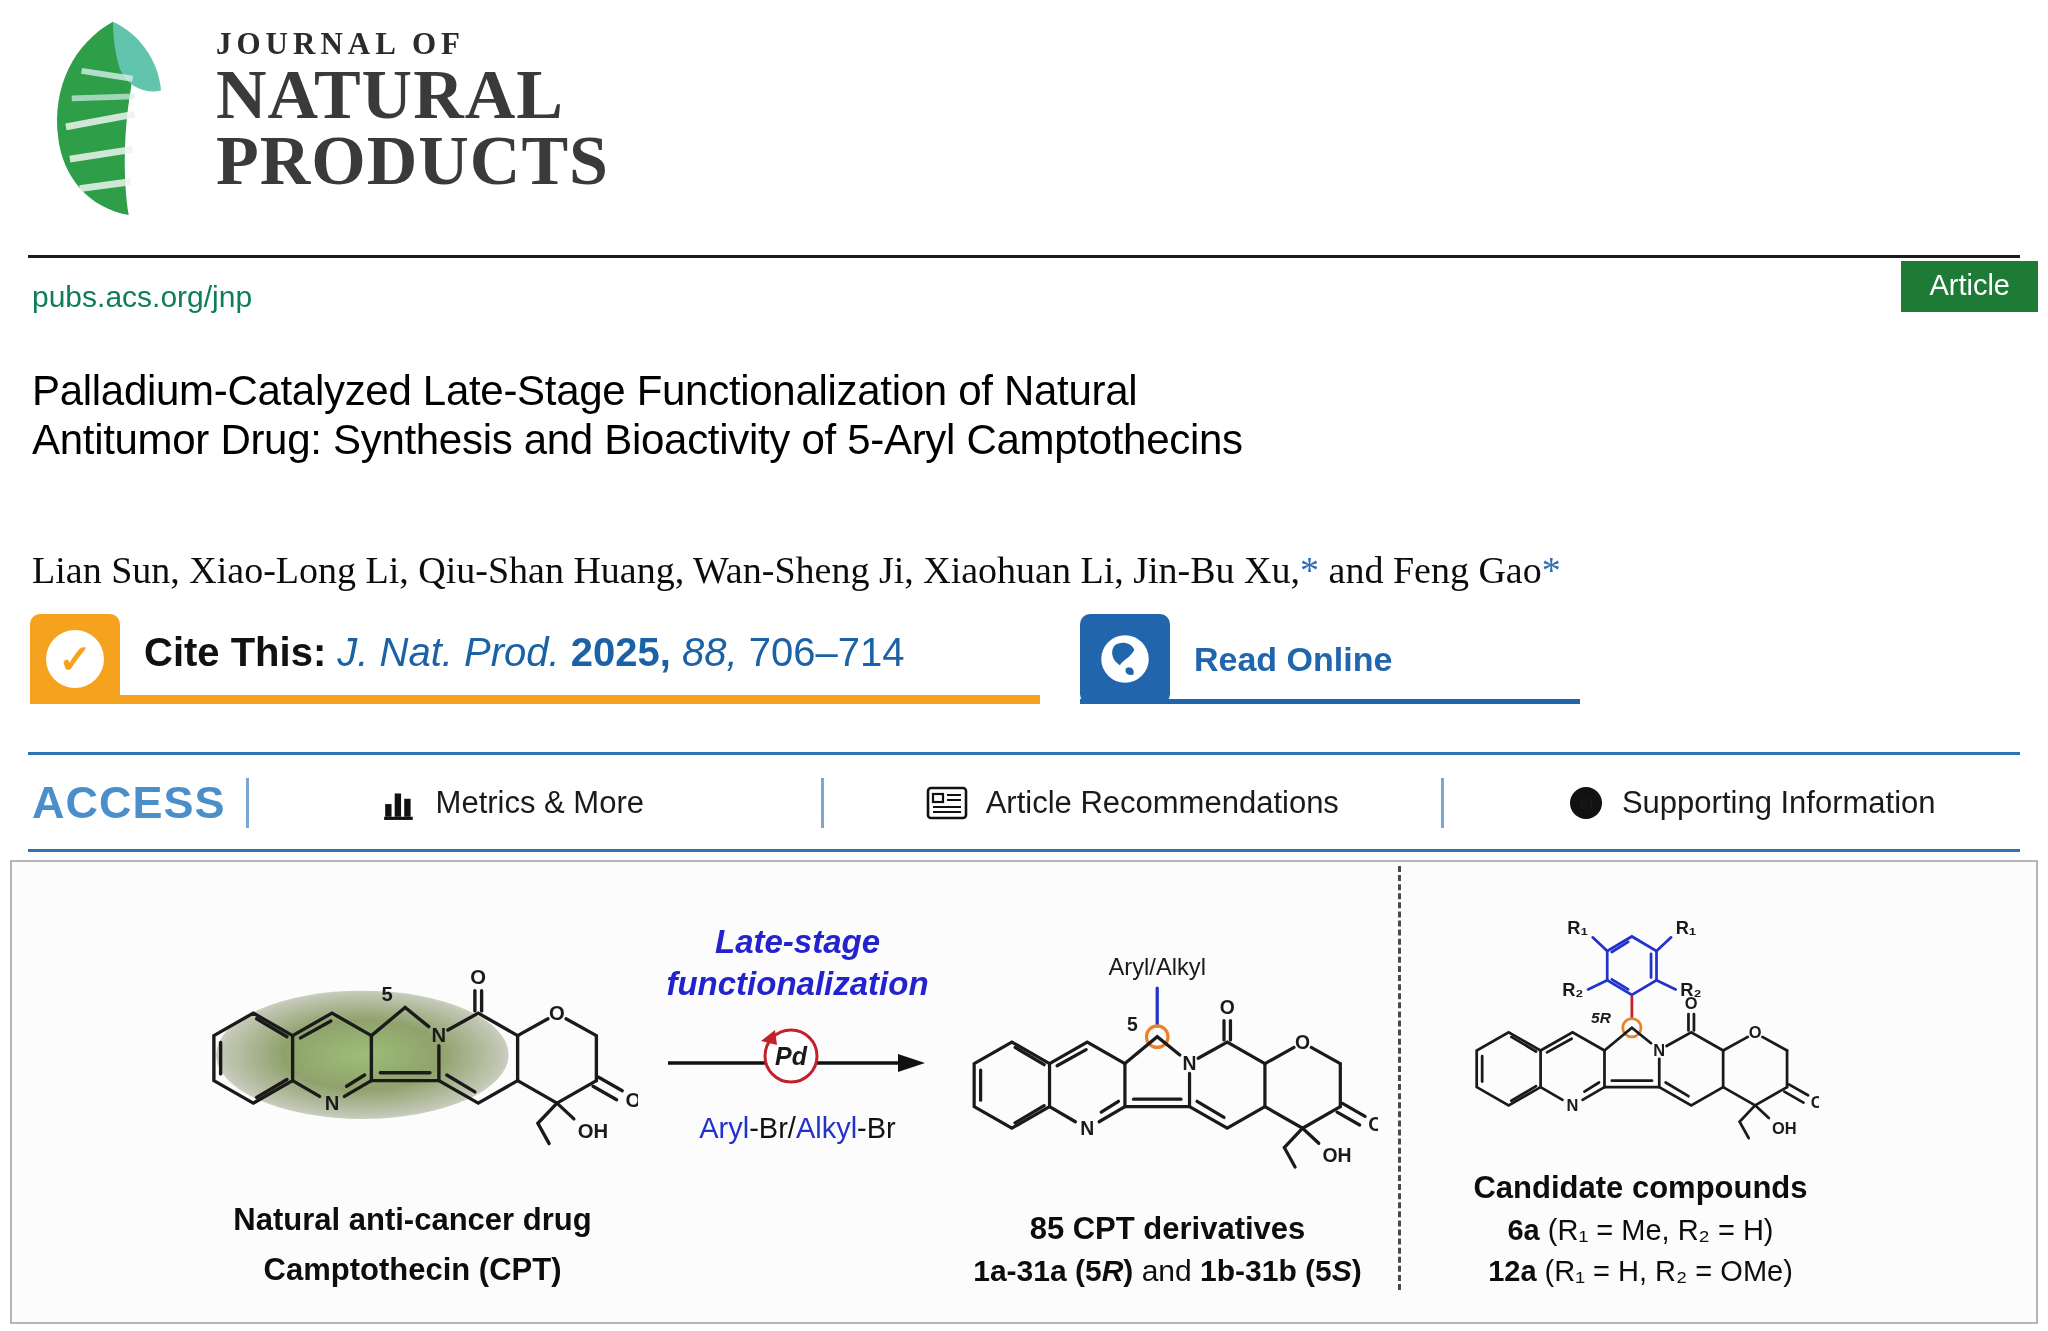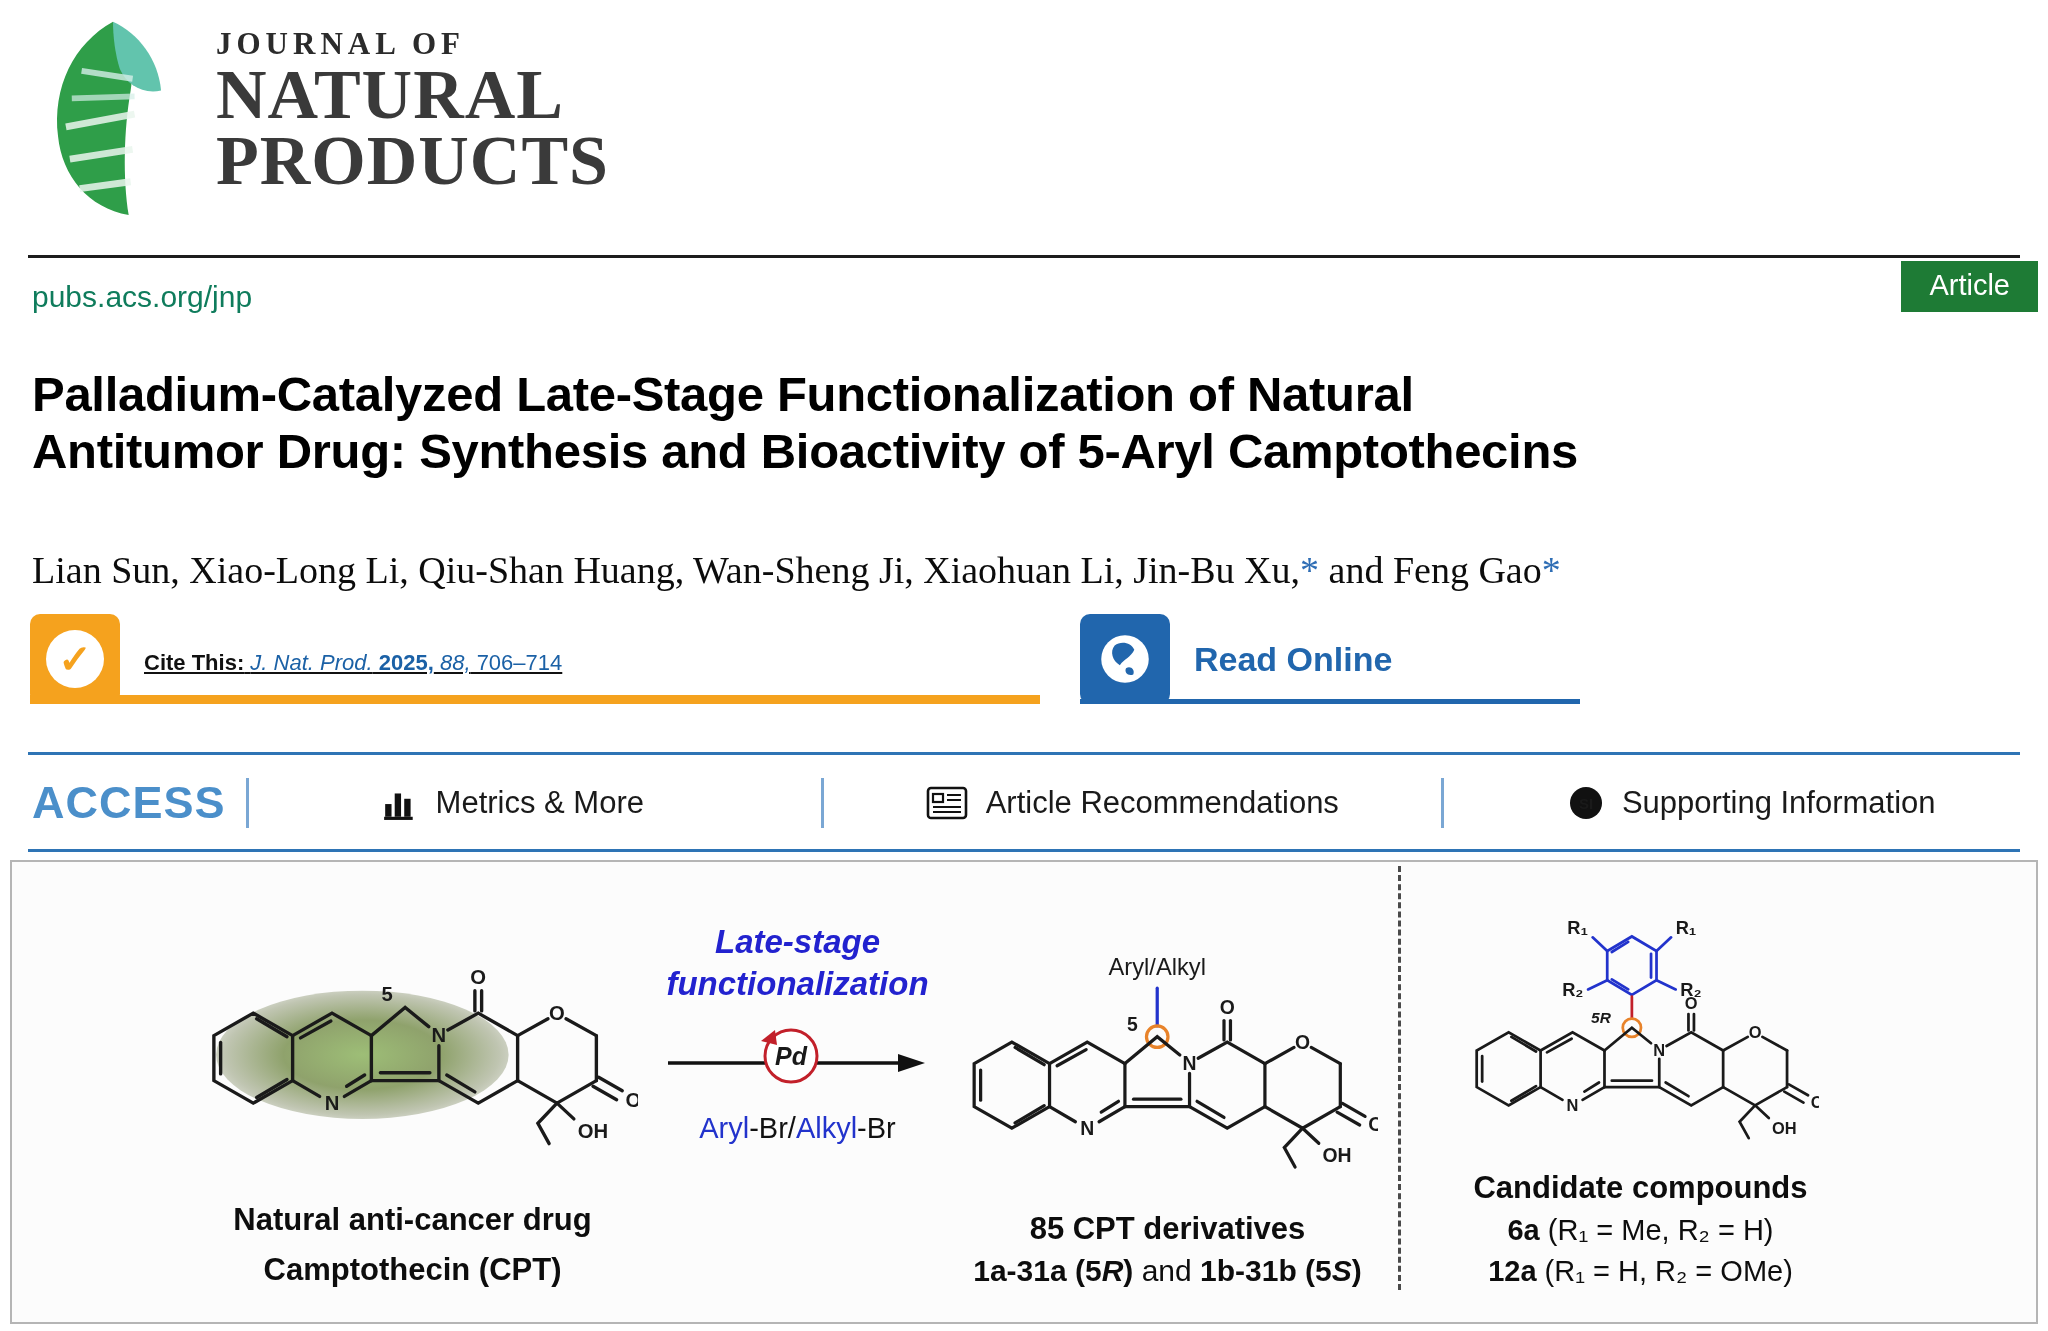--- a/index.html
+++ b/index.html
@@ -15,31 +15,31 @@
   .logo-text { padding-top:12px; }
   .logo-top { font-family:"Liberation Serif", serif; font-weight:700; font-size:31px; letter-spacing:5px; color:#2b2b2b; }
   .logo-mid, .logo-bottom { font-family:"Liberation Serif", serif; font-weight:900; font-size:70px; line-height:0.94; color:#3a3a3a; letter-spacing:1px; }
 
   .rule-dark { position:absolute; top:255px; left:28px; right:28px; height:3px; background:#1c1c1c; }
 
   .url-link { position:absolute; top:280px; left:32px; font-size:30px; color:#0f7c5c; cursor:pointer; }
   .badge { position:absolute; top:261px; right:10px; background:#1e7b35; color:#fff; font-size:29px; padding:8px 28px 10px; }
 
   
-  .title { position:absolute; top:366px; left:32px; width:1980px; font-size:49px; font-weight:700; color:#000; line-height:1.17; letter-spacing:-0.3px; }
+  .title { position:absolute; top:366px; left:32px; width:1980px; font-size:42px; font-weight:400; color:#000; line-height:1.17; letter-spacing:-0.3px; }
   .authors { position:absolute; top:548px; left:32px; font-family:"Liberation Serif", serif; font-size:38px; color:#0c0c0c; }
   .star { color:#2f6eb5; }
 
   
   .cite-row { position:absolute; top:614px; left:30px; right:30px; height:96px; }
   .cite-icon { position:absolute; left:0; top:0; width:90px; height:90px; background:#f5a21e; border-radius:10px;
                display:flex; align-items:center; justify-content:center; z-index:2; }
   .cite-icon .circle { width:58px; height:58px; background:#fff; border-radius:50%; display:flex; align-items:center; justify-content:center; }
   .cite-icon .check { color:#f5a21e; font-size:40px; font-weight:700; line-height:1; }
-  .cite-text { position:absolute; left:114px; top:36px; font-size:22px; white-space:nowrap;text-decoration:underline; }
+  .cite-text { position:absolute; left:114px; top:16px; font-size:40px; white-space:nowrap; }
   .cite-label { font-weight:700; color:#111; }
   .cite-ref { color:#1b61a6; }
   .cite-ref .jit { font-style:italic; }
   .cite-ref .byear { font-weight:700; }
   .cite-ref .vit { font-style:italic; }
   .orange-bar { position:absolute; left:0; top:81px; width:1010px; height:9px; background:#f5a21e; z-index:1; }
   .ro-icon { position:absolute; left:1050px; top:0; width:90px; height:90px; background:#2166ad; border-radius:10px;
              display:flex; align-items:center; justify-content:center; }
   .ro-text { position:absolute; left:1164px; top:26px; font-size:34px; font-weight:700; color:#2166ad; cursor:pointer; }
   .blue-bar { position:absolute; left:1050px; top:85px; width:500px; height:5px; background:#2166ad; }

